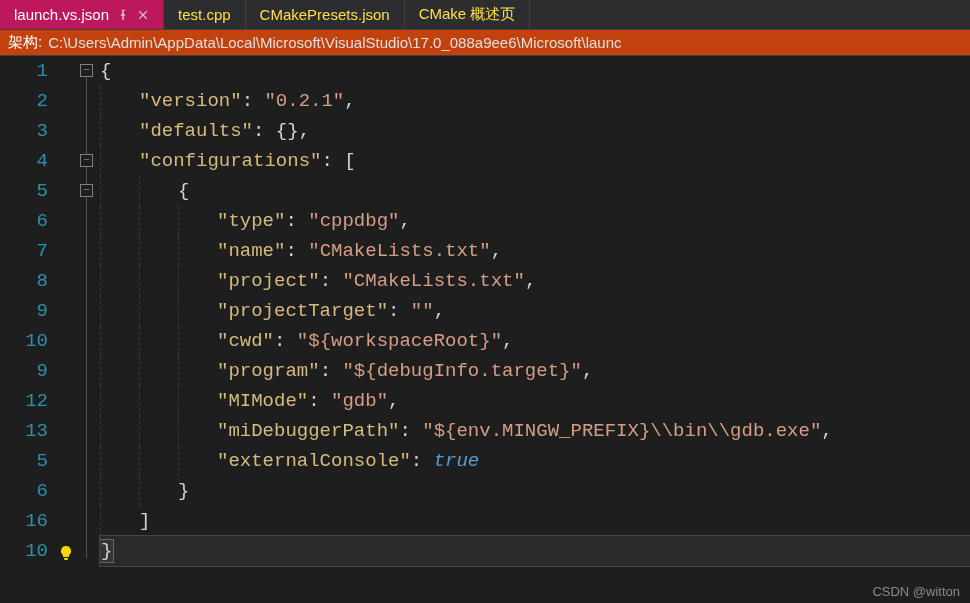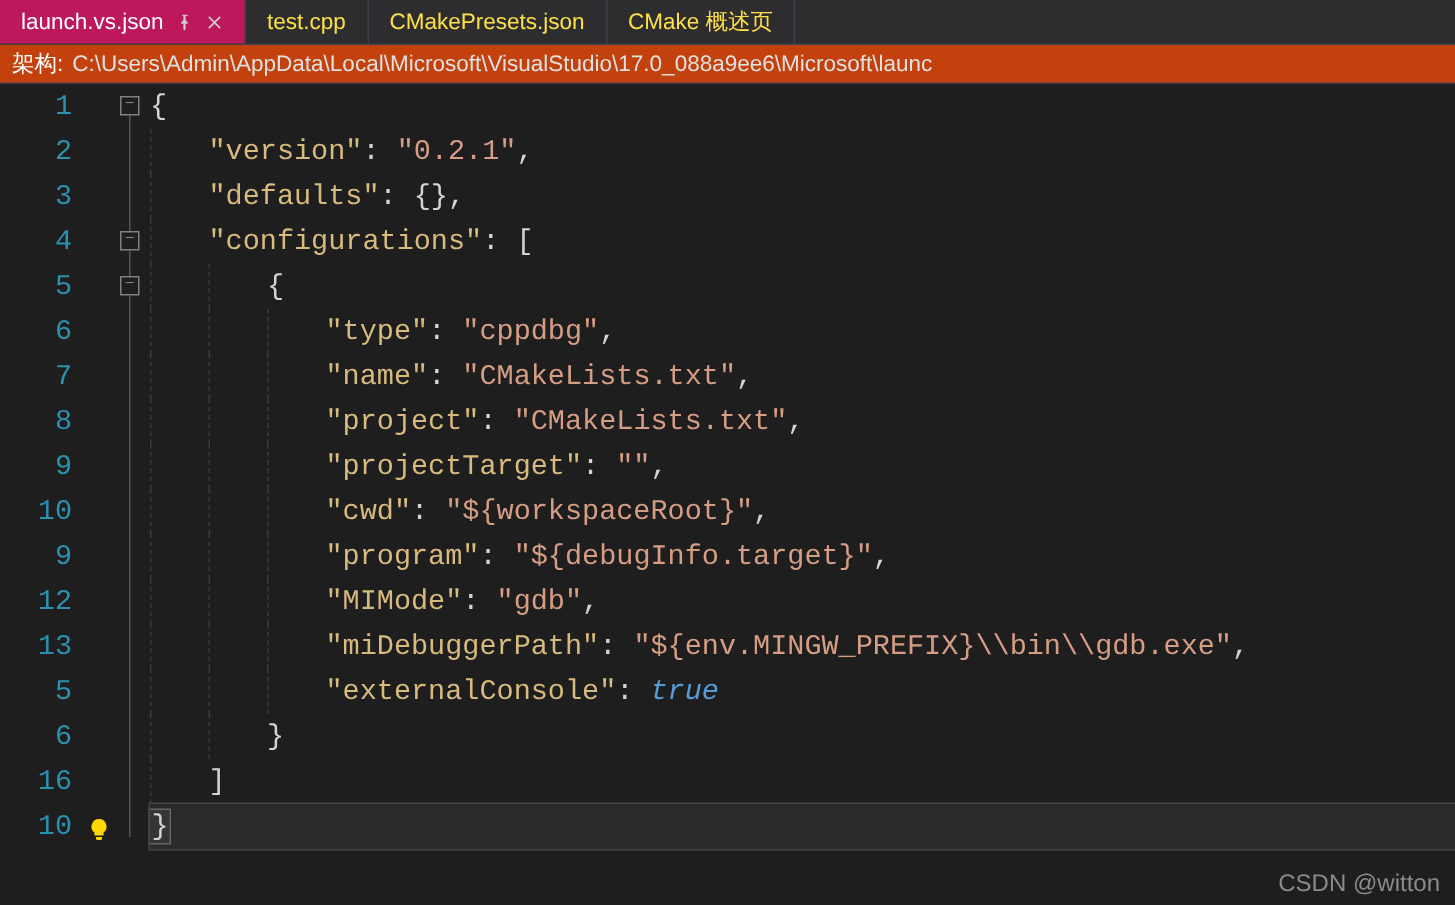--- a/index.html
+++ b/index.html
@@ -133,21 +133,21 @@
     .brace-hl {
       outline: 1px solid #666;
       background: rgba(100,100,100,0.2);
       padding: 0 1px;
     }
     .watermark {
       position: absolute;
       bottom: 4px;
       right: 10px;
       color: #8a8a8a;
-      font-size: 16px;
+      font-size: 13px;
       font-family: "Segoe UI", sans-serif;
     }
   </style>
 </head>
 <body>
 
 <div class="tab-bar">
   <div class="tab active">
     <span>launch.vs.json</span>
     <span class="pin">

